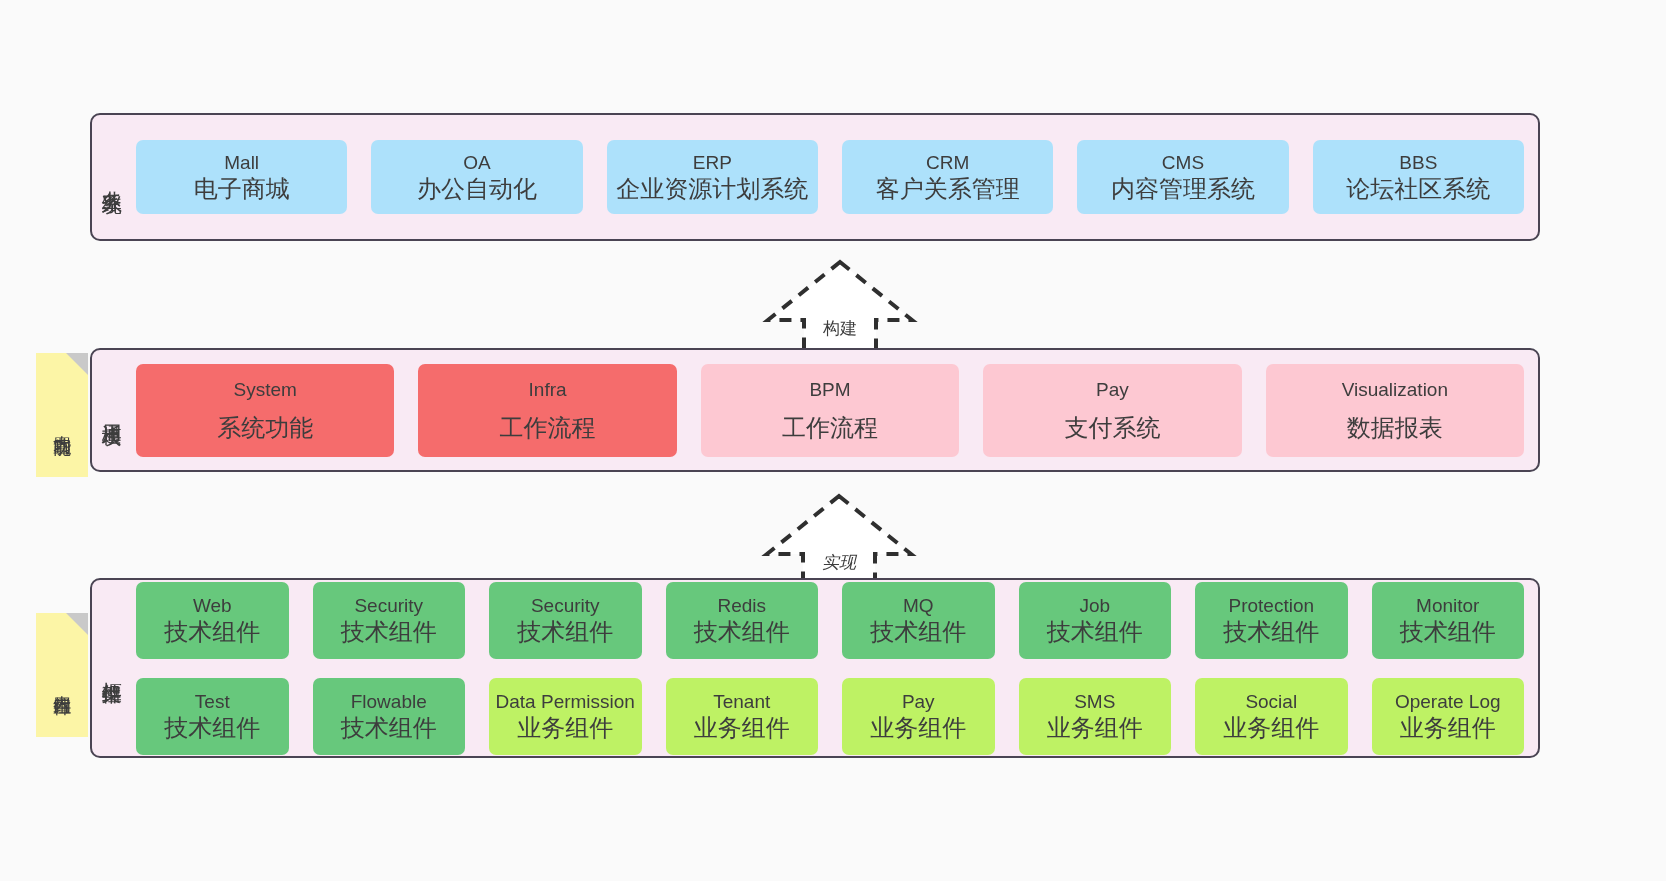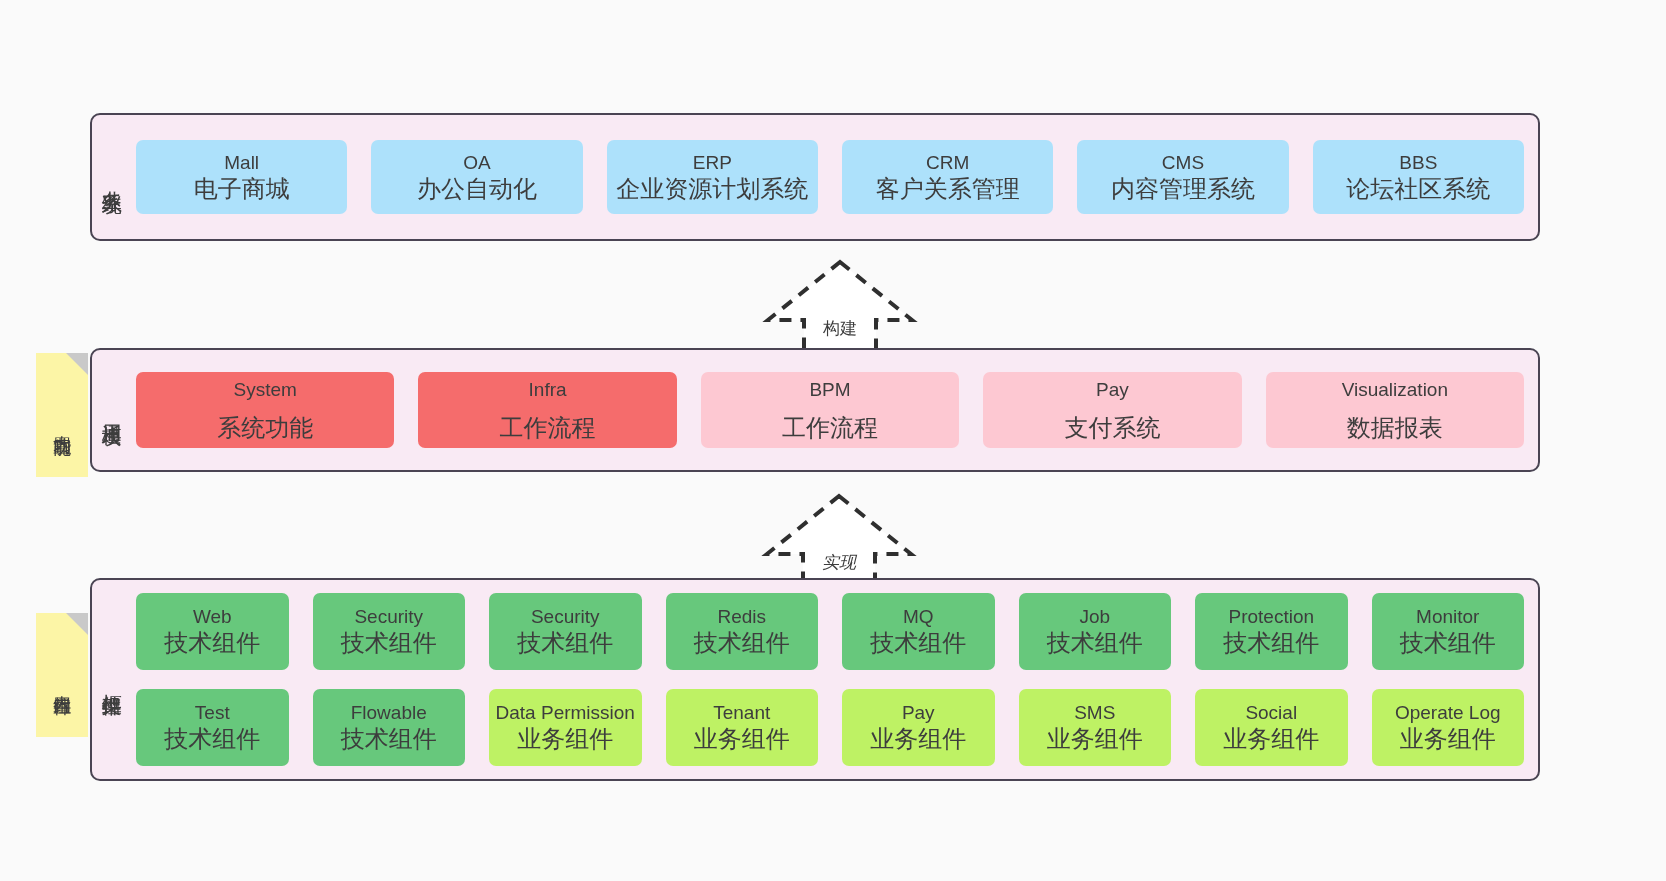--- a/index.html
+++ b/index.html
@@ -77,23 +77,23 @@
   .c-red         { background: #f56c6c; }
   .c-pink        { background: #fdc8d2; }
   .c-green       { background: #67c87c; }
   .c-lightgreen  { background: #bef264; }
 
   
   #layer-business { left: 90px;  top: 113px; width: 1450px; height: 128px; }
   #layer-business .card { height: 74px; }
 
   #layer-modules  { left: 90px;  top: 348px; width: 1450px; height: 124px; }
-  #layer-modules .card { height: 76px; gap: 12px; }
-
-  #layer-framework{ left: 90px;  top: 578px; width: 1450px; height: 203px; }
+  #layer-modules .card { height: 93px; gap: 12px; }
+
+  #layer-framework{ left: 90px;  top: 578px; width: 1450px; height: 180px; }
   #layer-framework .card { height: 77px; }
 
   
   .note {
     position: absolute;
     width: 52px;
     background: #fcf5a6;
     display: flex;
     align-items: center;
     justify-content: center;

